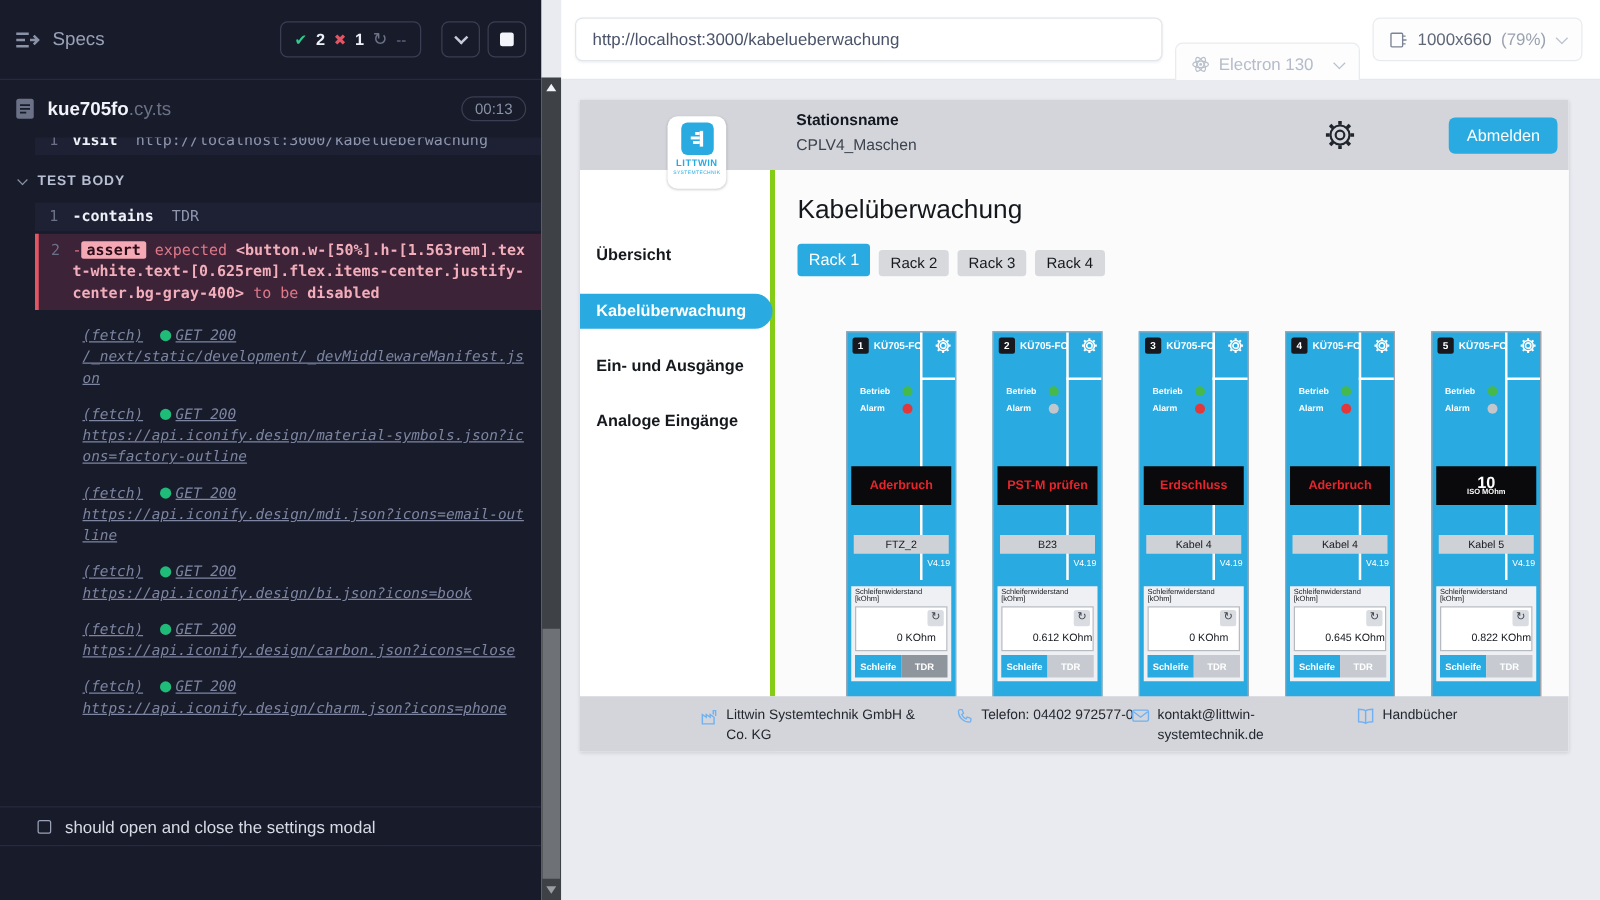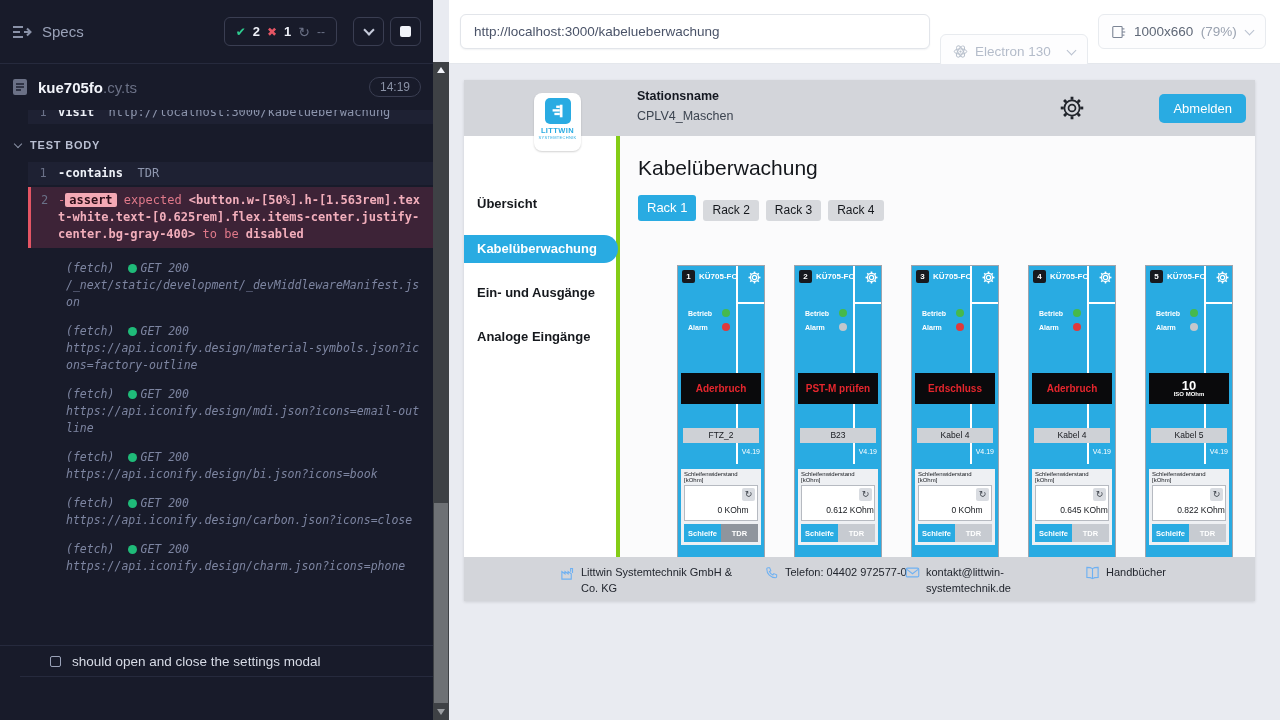--- a/index.html
+++ b/index.html
@@ -46,28 +46,28 @@
                  font-size:11px; font-weight:bold; letter-spacing:.8px; color:#b9bfd2;
                  display:flex; align-items:center; }
   .sec-chev { width:6px; height:6px; border-right:1.5px solid #8a92a6; border-bottom:1.5px solid #8a92a6;
               transform:rotate(45deg); margin:-3px 9px 0 2px; }
   .assert-row { margin-left:28px; background:#3d2337; border-left:3px solid #e45564;
                 display:flex; padding:5px 8px 5px 0; margin-top:2px; }
   .assert-row .cmd-num { width:27px; }
   .assert-body { flex:1; color:#e0798a; word-break:break-all; }
   .assert-badge { background:#f4a9b5; color:#2d0f1a; font-weight:bold; padding:0 4px; border-radius:2px; }
   .assert-strong { font-weight:bold; color:#f2aebb; }
-  .fetch { margin:12px 8px 0 66px; font-style:italic; color:#7d85a1; font-size:11.5px; }
+  .fetch { margin:12px 8px 0 66px; font-style:italic; color:#7d85a1; font-size:11.5px;text-decoration:underline; }
   .fetch-hdr { display:flex; align-items:center; gap:14px; }
   .fetch-dot { width:9px; height:9px; border-radius:50%; background:#1fbb79; display:inline-block;
                margin-right:3px; vertical-align:-1px; }
   .fetch-url { word-break:break-all; }
 
   .rep-bottom { position:absolute; left:0; bottom:0; width:433px; height:75px;
-                border-top:1px solid #262a3d;padding-left:20px; }
+                border-top:1px solid #262a3d; }
   .next-test { height:31px; border-bottom:1px solid #262a3d; display:flex; align-items:center;
                padding-left:30px; }
   .box-icon { width:11px; height:11px; border:1.5px solid #9aa2b8; border-radius:2px; }
   .next-label { margin-left:11px; font-size:13.5px; color:#d7dbe6; }
 
   
   .rep-scroll { position:absolute; left:433px; top:62px; width:16px; height:658px; background:#3e4145; }
   .rs-up { position:absolute; top:5px; left:4px; width:0; height:0;
            border-left:4px solid transparent; border-right:4px solid transparent;
            border-bottom:6px solid #f2f4fa; }
@@ -213,21 +213,21 @@
       <svg width="16" height="18" viewBox="0 0 16 18">
         <rect x="1" y="1" width="14" height="16" rx="2" fill="#6b7186"></rect>
         <g stroke="#181b2a" stroke-width="1.4">
             <line x1="4" y1="6" x2="12" y2="6"></line>
             <line x1="4" y1="9" x2="12" y2="9"></line>
             <line x1="4" y1="12" x2="9" y2="12"></line>
           </g>
       </svg>
       <span class="spec-name"><span>kue705fo</span><span class="spec-ext">.cy.ts</span></span>
       <span class="rep-spacer"></span>
-      <span class="spec-time">14:19</span>
+      <span class="spec-time">00:13</span>
     </div>
 
     <div class="log">
       <div class="cmd-row visit-row">
         <span class="cmd-num">1</span>
         <span class="cmd-body"><span class="cmd-name">visit</span>&nbsp;&nbsp;<span>http://localhost:3000/kabelueberwachung</span></span>
       </div>
 
       <div class="section-hdr">
         <span class="sec-chev"></span>

